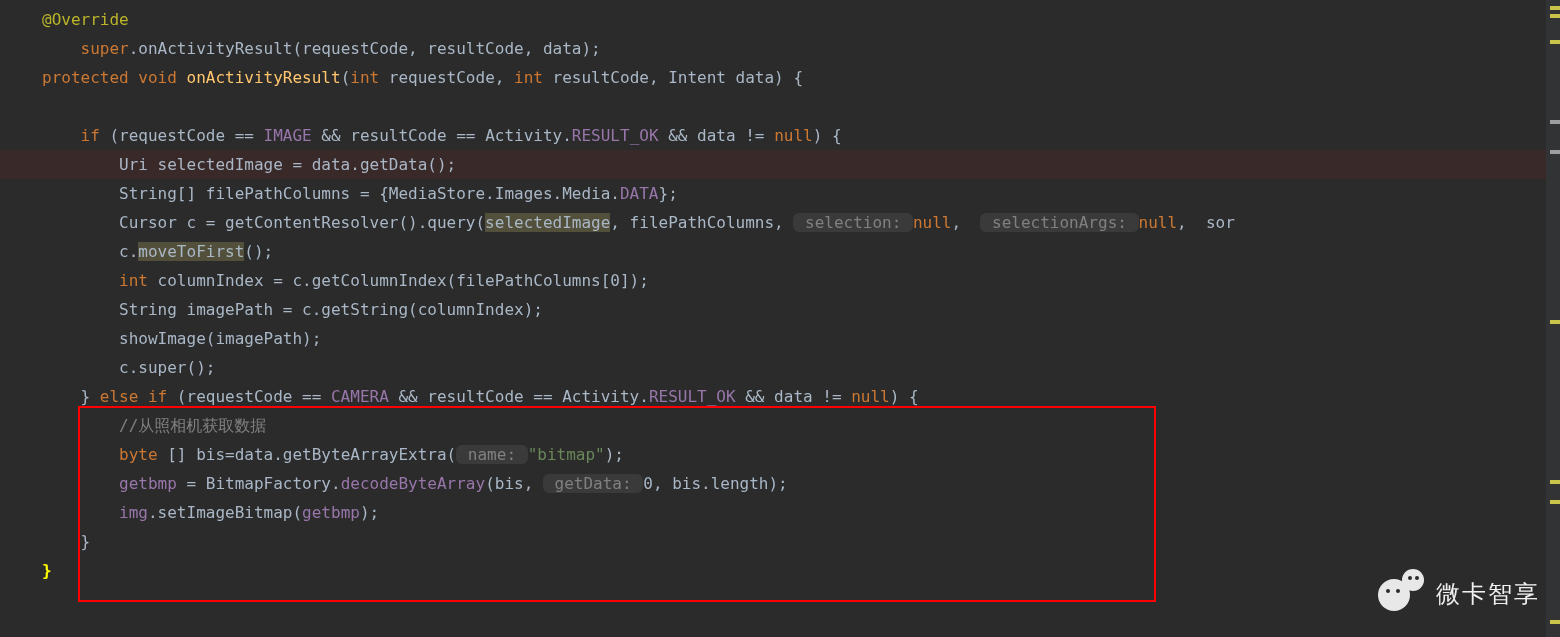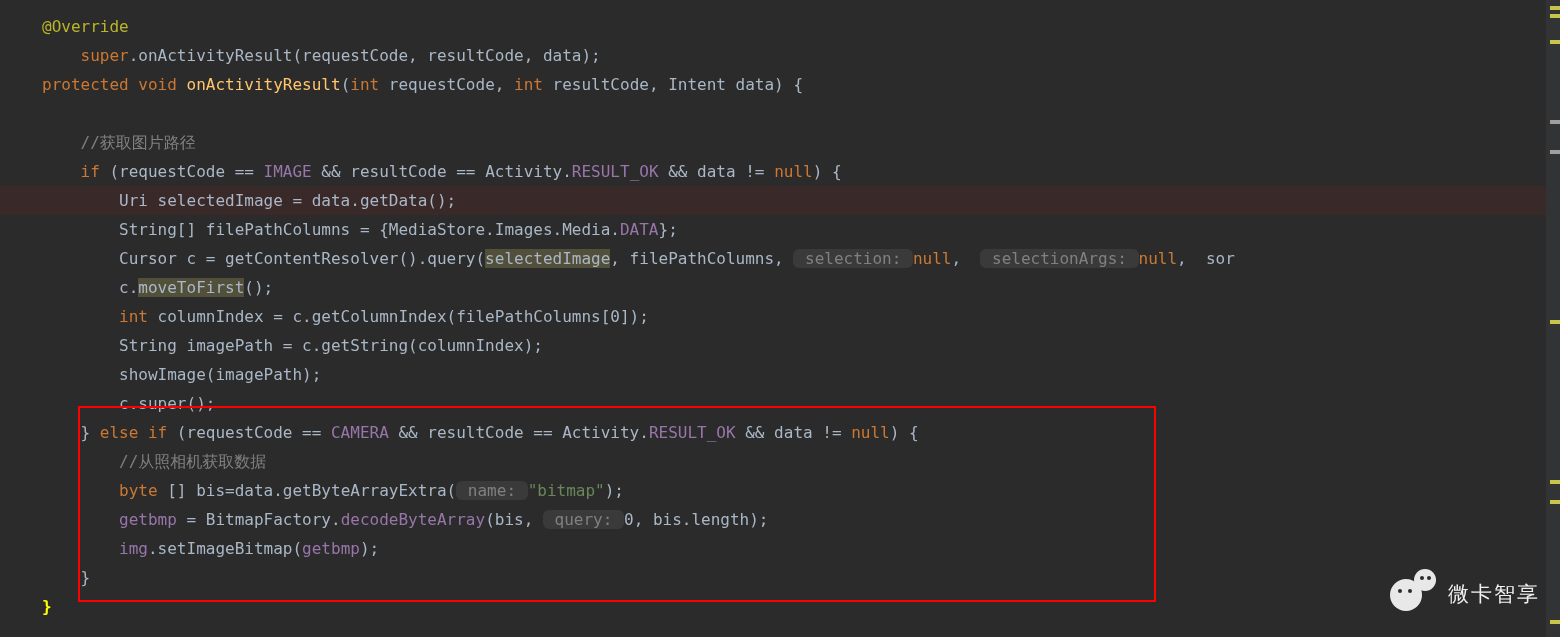--- a/index.html
+++ b/index.html
@@ -8,21 +8,21 @@
       font-family: "Consolas", "Monaco", monospace;
       font-size: 16px;
       line-height: 29px;
       color: #a9b7c6;
       overflow: hidden;
       width: 1560px;
       height: 637px;
       position: relative;
     }
     .editor {
-      padding: 12px 0 0 0;
+      padding: 5px 0 0 0;
       position: relative;
     }
     .line {
       white-space: pre;
       padding-left: 42px;
       position: relative;
     }
     .highlight-line {
       background: #3a2929;
     }
@@ -85,47 +85,46 @@
     .wm-c1, .wm-c2 {
       position: absolute;
       border-radius: 50%;
       background: #e8e8e8;
     }
     .wm-c1 { width: 32px; height: 32px; left: 0; top: 10px; }
     .wm-c2 { width: 22px; height: 22px; left: 24px; top: 0; }
     .wm-dot { position: absolute; width: 4px; height: 4px; background: #2b2b2b; border-radius: 50%; }
     .watermark-text {
       color: #f0f0f0;
-      font-size: 21px;
+      font-size: 24px;
       font-family: "Microsoft YaHei", sans-serif;
       letter-spacing: 2px;
     }
   </style>
 </head>
 <body>
 
 <div class="editor">
   <div class="line"><span class="ann">@Override</span></div>
   <div class="line">    <span class="kw">super</span><span>.onActivityResult(requestCode, resultCode, data);</span></div>
   <div class="line"><span class="kw">protected </span><span class="kw">void </span><span class="fn">onActivityResult</span><span>(</span><span class="kw">int </span><span>requestCode, </span><span class="kw">int </span><span>resultCode, Intent data) {</span></div>
   <div class="line"> </div>
-  <div class="line">    <span class="com">//获取图片路径</span></div>
   <div class="line">    <span class="kw">if </span><span>(requestCode == </span><span class="fld">IMAGE</span><span> &amp;&amp; resultCode == Activity.</span><span class="fld">RESULT_OK</span><span> &amp;&amp; data != </span><span class="kw">null</span><span>) {</span></div>
   <div class="line highlight-line">        <span>Uri selectedImage = data.getData();</span></div>
   <div class="line">        <span>String[] filePathColumns = {MediaStore.Images.Media.</span><span class="fld">DATA</span><span>};</span></div>
   <div class="line">        <span>Cursor c = getContentResolver().query(</span><span class="warn">selectedImage</span><span>, filePathColumns, </span><span class="hint"> selection: </span><span class="kw">null</span><span>,  </span><span class="hint"> selectionArgs: </span><span class="kw">null</span><span>,  sor</span></div>
   <div class="line">        <span>c.</span><span class="warn">moveToFirst</span><span>();</span></div>
   <div class="line">        <span class="kw">int </span><span>columnIndex = c.getColumnIndex(filePathColumns[</span><span>0</span><span>]);</span></div>
   <div class="line">        <span>String imagePath = c.getString(columnIndex);</span></div>
   <div class="line">        <span>showImage(imagePath);</span></div>
   <div class="line">        <span>c.super();</span></div>
   <div class="line">    <span>} </span><span class="kw">else if </span><span>(requestCode == </span><span class="fld">CAMERA</span><span> &amp;&amp; resultCode == Activity.</span><span class="fld">RESULT_OK</span><span> &amp;&amp; data != </span><span class="kw">null</span><span>) {</span></div>
   <div class="line">        <span class="com">//从照相机获取数据</span></div>
   <div class="line">        <span class="kw">byte </span><span>[] bis=data.getByteArrayExtra(</span><span class="hint"> name: </span><span class="str">"bitmap"</span><span>);</span></div>
-  <div class="line">        <span class="fld-ni">getbmp</span><span> = BitmapFactory.</span><span class="fld">decodeByteArray</span><span>(bis, </span><span class="hint"> query: </span><span>0</span><span>, bis.length);</span></div>
+  <div class="line">        <span class="fld-ni">getbmp</span><span> = BitmapFactory.</span><span class="fld">decodeByteArray</span><span>(bis, </span><span class="hint"> getData: </span><span>0</span><span>, bis.length);</span></div>
   <div class="line">        <span class="fld-ni">img</span><span>.setImageBitmap(</span><span class="fld-ni">getbmp</span><span>);</span></div>
   <div class="line">    <span>}</span></div>
   <div class="line"><span class="brace-hl">}</span></div>
 </div>
 
 <div class="red-box"></div>
 
 <div class="scrollbar-right">
   <div class="gutter-marks">
     <div class="mark mark-y" style="top:6px"></div>

